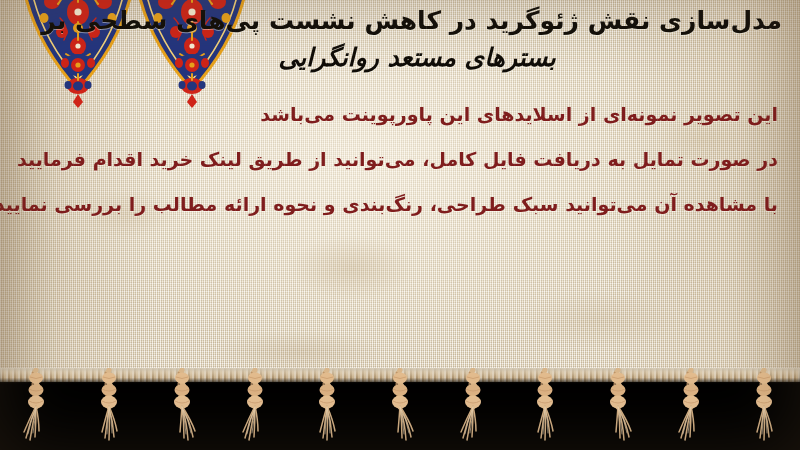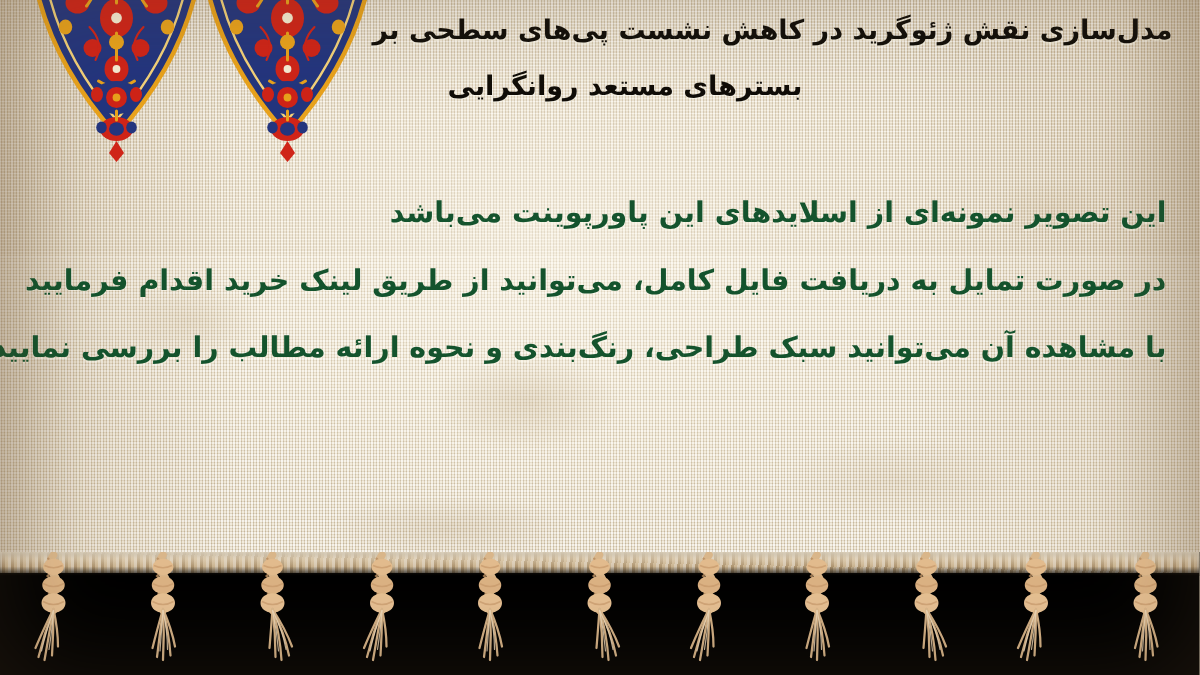--- a/index.html
+++ b/index.html
@@ -84,35 +84,35 @@
   .pendant svg { display: block; width: 100%; height: 100%; }
 
   
   .title-block {
     position: absolute;
     right: 18px;
     top: 2px;
     width: 770px;
     text-align: right;
     color: #100d08;
-    font-size: 18px;
+    font-size: 25px;
     font-weight: 700;
     line-height: 37px;
     letter-spacing: 0px;
     text-shadow: 0 1px 0 rgba(255,252,240,0.45);
   }
-  .title-line-2 { text-align: center; padding-left: 40px; }
+  .title-line-2 { text-align: center; padding-left: 40px; font-style: italic; }
 
   .body-block {
     position: absolute;
     right: 22px;
-    top: 120px;
+    top: 92px;
     width: 760px;
     text-align: right;
-    color: #14532d;
+    color: #7f1d1d;
     font-size: 19px;
     font-weight: 700;
     line-height: 45px;
     text-shadow: 0 1px 0 rgba(255,252,240,0.40);
   }
   .body-line { white-space: nowrap; }
 
   
   .fringe-band {
     position: absolute;

